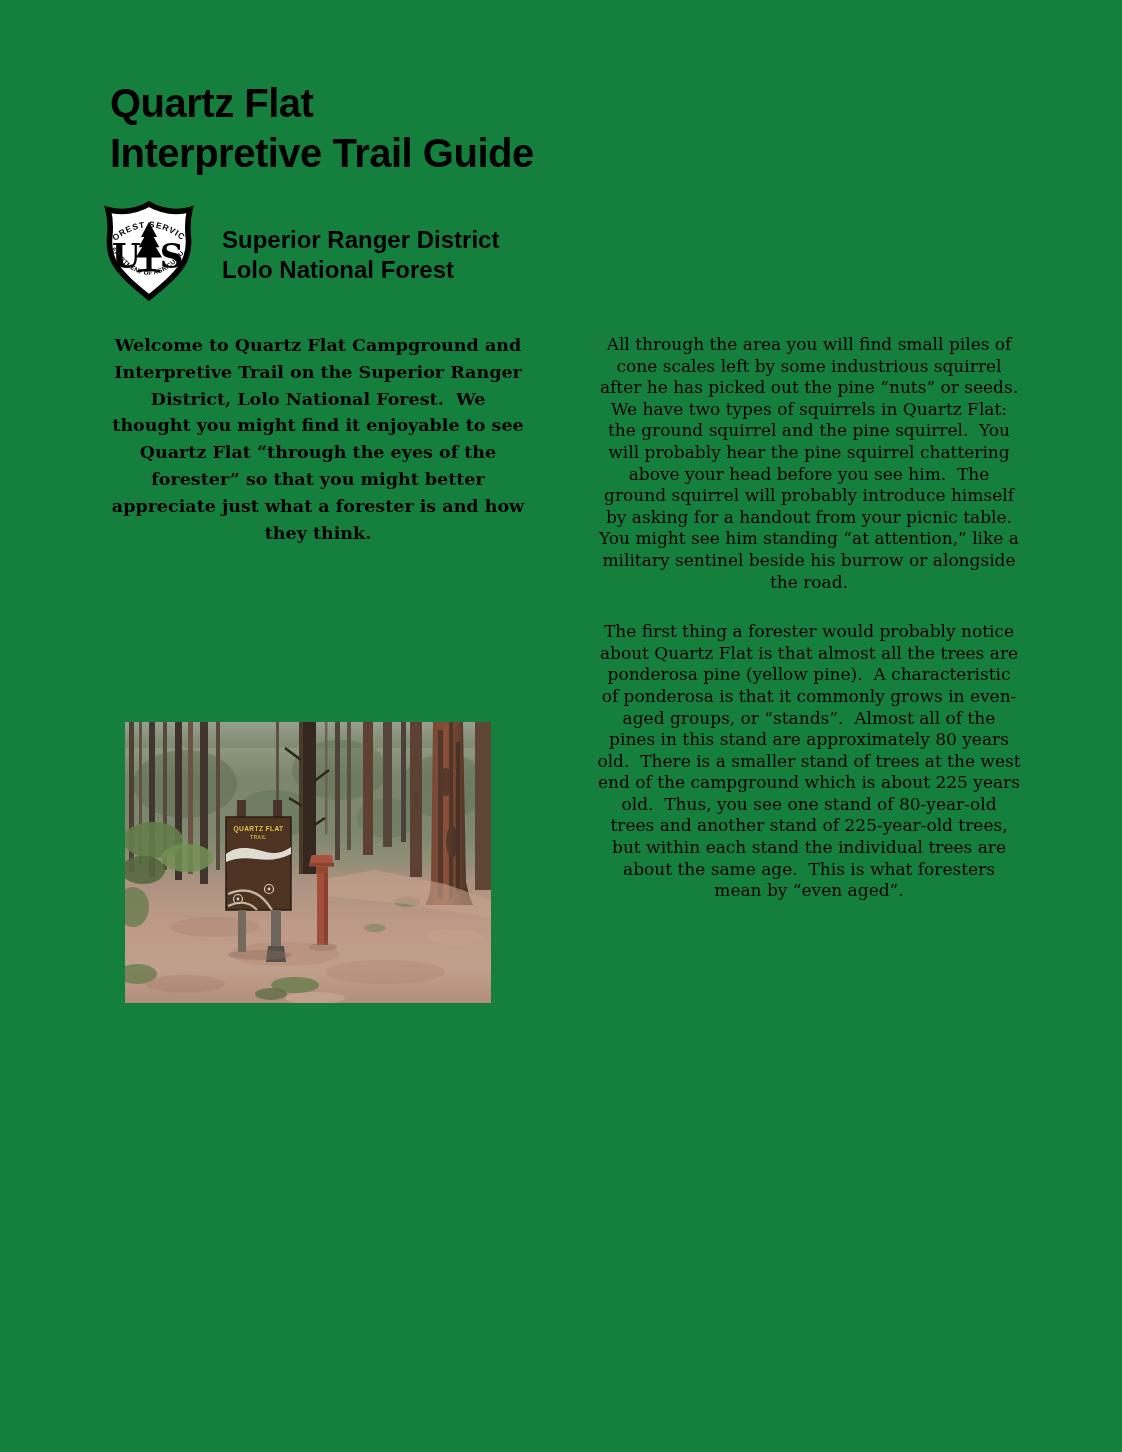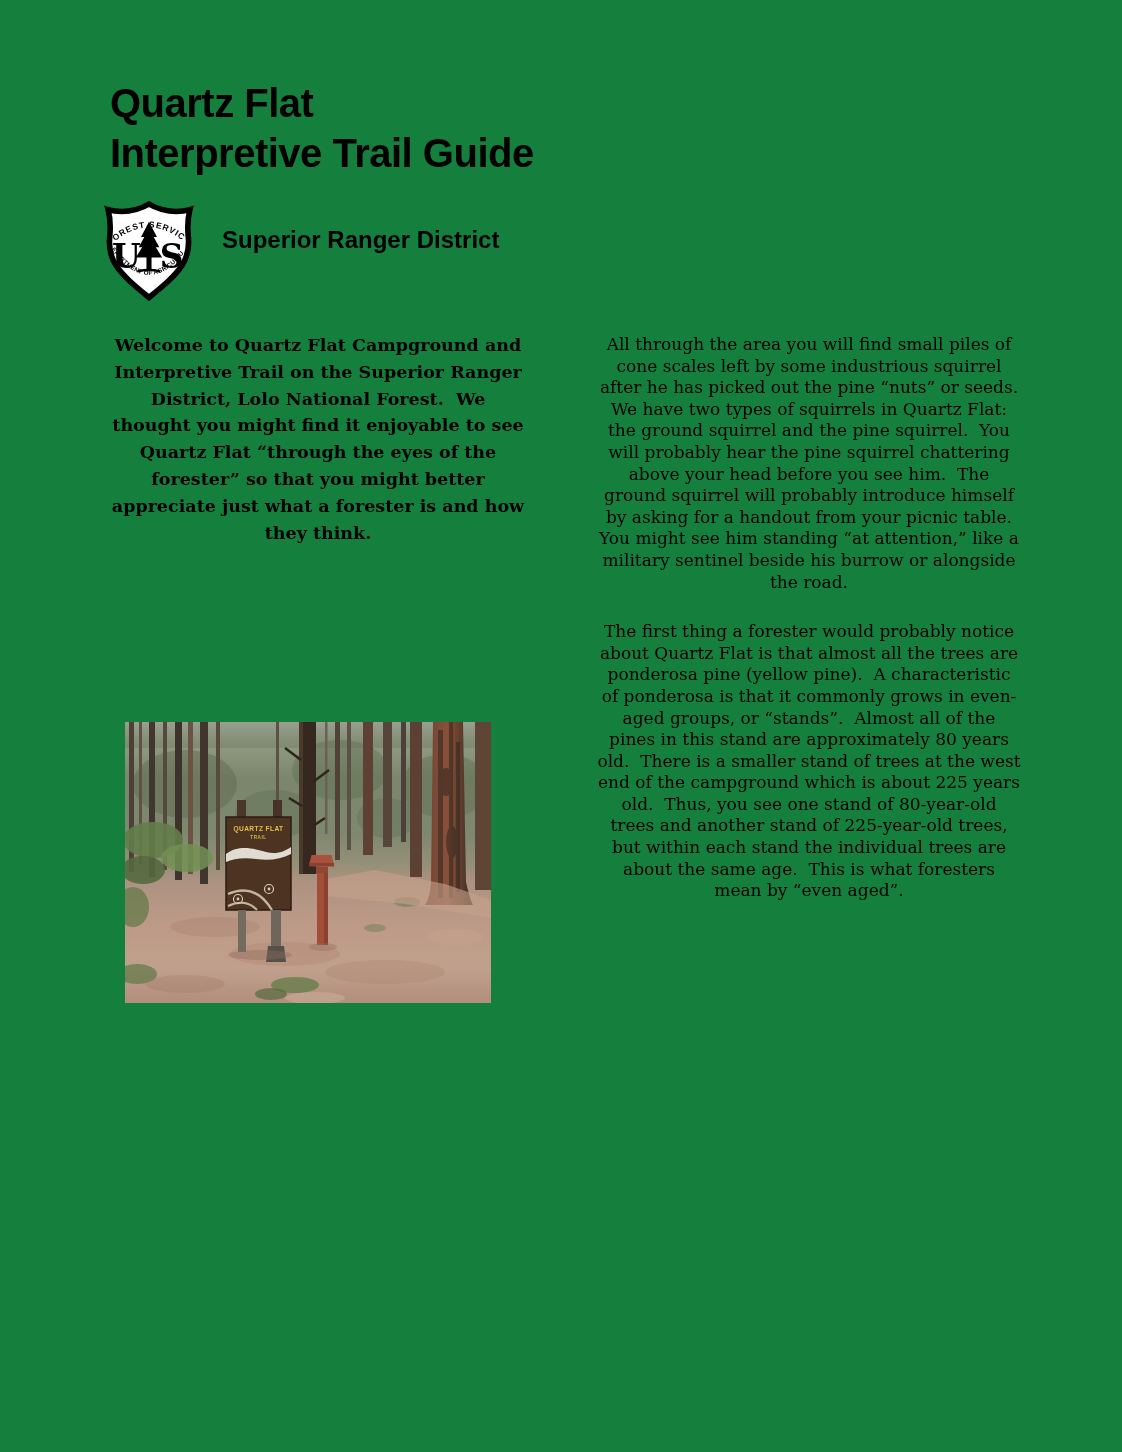--- a/index.html
+++ b/index.html
@@ -59,20 +59,21 @@
         <polygon points="50,29 39,49 61,49"></polygon>
         <polygon points="50,37 36,60 64,60"></polygon>
         <rect x="47.3" y="58" width="5.4" height="15"></rect>
         <path d="M38,73.5 Q50,70.5 62,73.5 L62,76 Q50,73 38,76 Z"></path>
       </g>
     </svg>
   </div>
 
   <div class="agency">
     <div>Superior Ranger District</div>
+    <div>Lolo National Forest</div>
   </div>
 
   <div class="col col-left">
     <p class="p-bold">Welcome to Quartz Flat Campground and Interpretive Trail on the Superior Ranger District, Lolo National Forest.  We thought you might find it enjoyable to see Quartz Flat “through the eyes of the forester” so that you might better appreciate just what a forester is and how they think.</p>
   </div>
 
   <div class="col col-right">
     <p class="p-body">All through the area you will find small piles of cone scales left by some industrious squirrel after he has picked out the pine “nuts” or seeds.  We have two types of squirrels in Quartz Flat:  the ground squirrel and the pine squirrel.  You will probably hear the pine squirrel chattering above your head before you see him.  The ground squirrel will probably introduce himself by asking for a handout from your picnic table.  You might see him standing “at attention,” like a military sentinel beside his burrow or alongside the road.</p>
     <p class="p-body">The first thing a forester would probably notice about Quartz Flat is that almost all the trees are ponderosa pine (yellow pine).  A characteristic of ponderosa is that it commonly grows in even-aged groups, or “stands”.  Almost all of the pines in this stand are approximately 80 years old.  There is a smaller stand of trees at the west end of the campground which is about 225 years old.  Thus, you see one stand of 80-year-old trees and another stand of 225-year-old trees, but within each stand the individual trees are about the same age.  This is what foresters mean by “even aged”.</p>
   </div>

